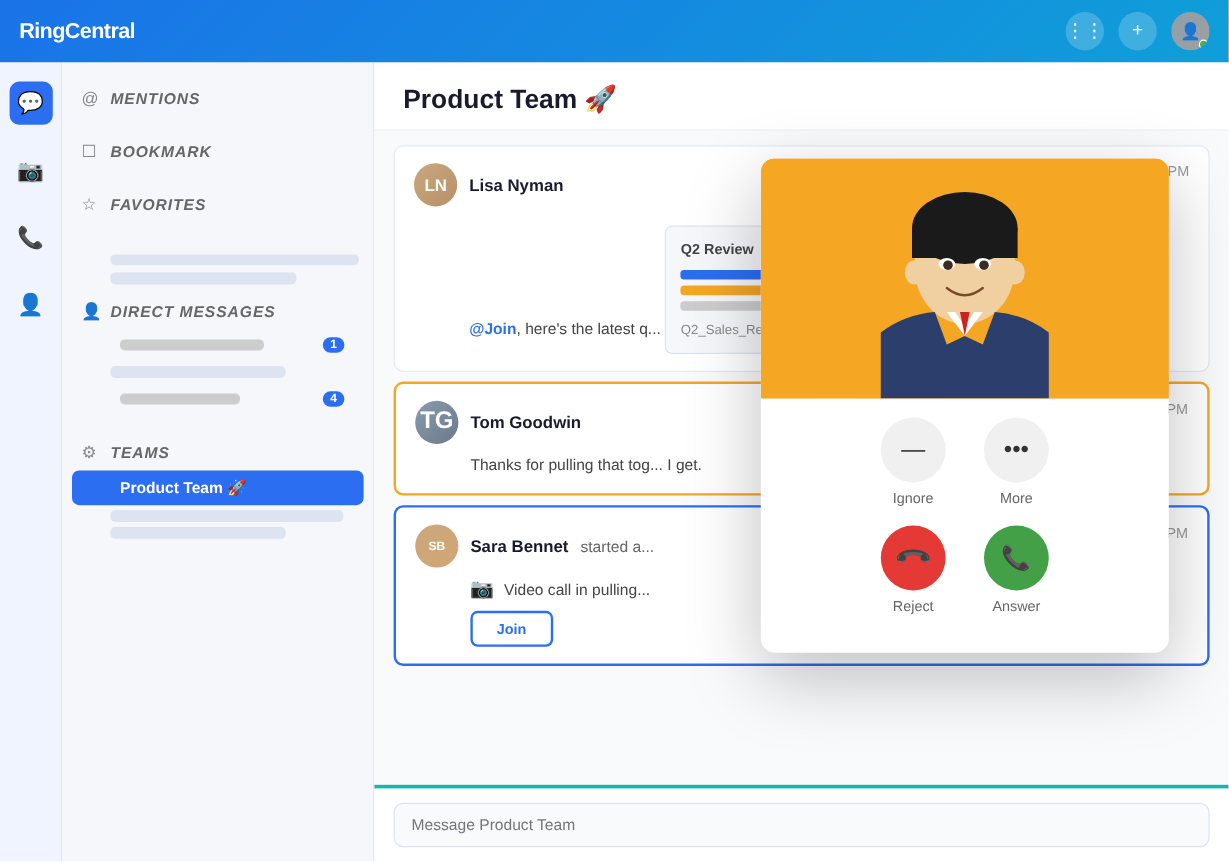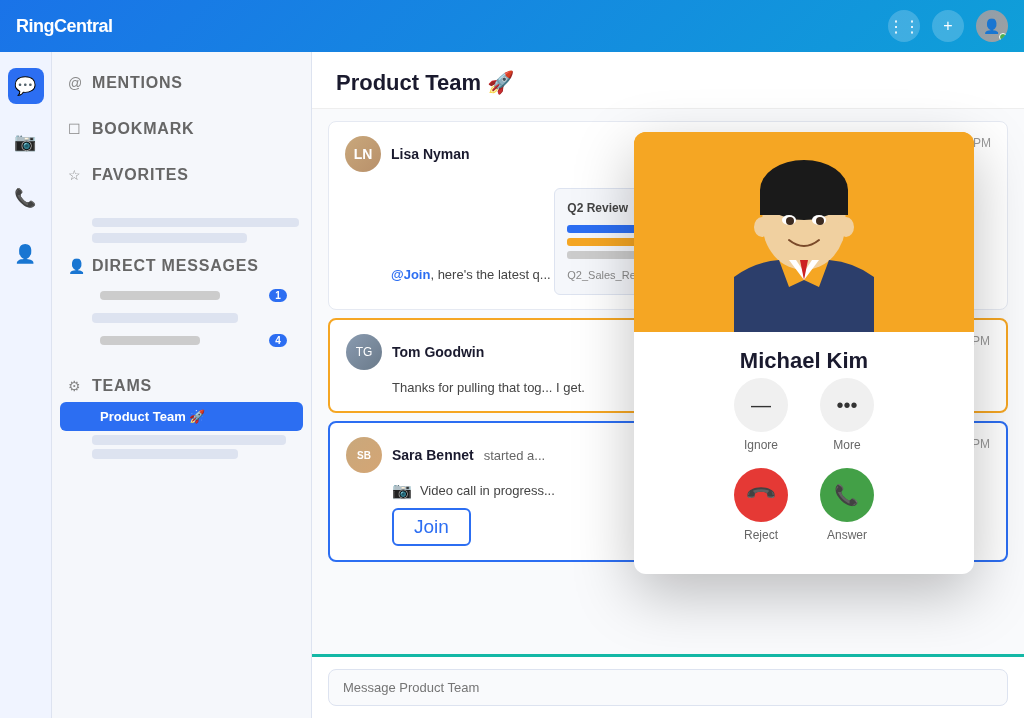--- a/index.html
+++ b/index.html
@@ -111,25 +111,26 @@
       padding: 6px 16px;
       gap: 8px;
       cursor: pointer;
     }
     .sidebar-section-icon {
       color: #888;
       font-size: 14px;
       width: 16px;
     }
     .sidebar-section-label {
-      font-size: 16px;
+      font-size: 13px;
       font-weight: 700;
       color: #666;
       letter-spacing: 0.8px;
       text-transform: uppercase;
+      font-style: italic;
     }
     .sidebar-item {
       padding: 7px 16px 7px 40px;
       font-size: 13px;
       color: #444;
       cursor: pointer;
       display: flex;
       align-items: center;
       justify-content: space-between;
       border-radius: 6px;
@@ -284,22 +285,22 @@
     }
     .video-icon { color: #2c6ef2; font-size: 16px; }
     .join-btn {
       display: inline-block;
       margin-left: 0;
       margin-top: 8px;
       padding: 6px 20px;
       border: 2px solid #2c6ef2;
       border-radius: 6px;
       color: #2c6ef2;
-      font-size: 19px;
-      font-weight: 400;
+      font-size: 12px;
+      font-weight: 700;
       cursor: pointer;
       background: white;
       margin-left: 46px;
     }
 
     
     .message-input-area {
       padding: 12px 16px;
       border-top: 3px solid #14b8a6;
       background: white;
@@ -510,37 +511,37 @@
             <div class="chart-bar" style="background:#2c6ef2; width:75%;"></div>
             <div class="chart-bar" style="background:#f5a623; width:55%;"></div>
             <div class="chart-bar" style="background:#ccc; width:65%;"></div>
             <div class="doc-filename">Q2_Sales_Report.pdf</div>
           </div>
         </div>
       </div>
 
       <div class="message-card highlighted">
         <div class="message-header">
-          <div class="msg-avatar" style="background:linear-gradient(135deg,#8a9bb0,#6a7a8a);border-radius:50%;display:flex;align-items:center;justify-content:center;color:white;font-weight:400;font-size:12px;">TG</div>
+          <div class="msg-avatar" style="background:linear-gradient(135deg,#8a9bb0,#6a7a8a);border-radius:50%;display:flex;align-items:center;justify-content:center;color:white;font-weight:700;font-size:20px;">TG</div>
           <span class="msg-name">Tom Goodwin</span>
         </div>
         <div class="msg-time">3:11 PM</div>
         <div class="msg-body">Thanks for pulling that tog... I get.</div>
       </div>
 
       <div class="message-card blue-highlight">
         <div class="message-header">
           <div class="msg-avatar" style="background:linear-gradient(135deg,#c9a87c,#d4a574);border-radius:50%;display:flex;align-items:center;justify-content:center;color:white;font-weight:600;font-size:10px;">SB</div>
           <span class="msg-name">Sara Bennet</span>
             <span style="font-size:13px;color:#666;font-weight:400;"> started a...</span>
         </div>
         <div class="msg-time">3:16 PM</div>
         <div class="video-call-card">
           <span class="video-icon">📷</span>
-          <span>Video call in progress...</span>
+          <span>Video call in pulling...</span>
         </div>
         <button class="join-btn">Join</button>
       </div>
 
     </div>
 
     <div class="message-input-area">
       <input class="message-input" type="text" placeholder="Message Product Team" style="">
     </div>
 
@@ -566,21 +567,20 @@
           <ellipse cx="186" cy="89" rx="4" ry="4" fill="#3d2b1f"></ellipse>
 
           <path d="M155,108 Q170,120 185,108" stroke="#7a4a2a" stroke-width="2" fill="none" stroke-linecap="round"></path>
 
           <ellipse cx="128" cy="95" rx="8" ry="10" fill="#f0d0a0"></ellipse>
           <ellipse cx="212" cy="95" rx="8" ry="10" fill="#f0d0a0"></ellipse>
         </svg>
       </div>
 
       <div class="call-info">
-        <div class="call-name">Michael Kim</div>
 
         <div class="call-actions">
           <div class="call-action-group">
             <button class="call-btn ignore">—</button>
             <span class="call-action-label">Ignore</span>
           </div>
           <div class="call-action-group">
             <button class="call-btn more">•••</button>
             <span class="call-action-label">More</span>
           </div>

